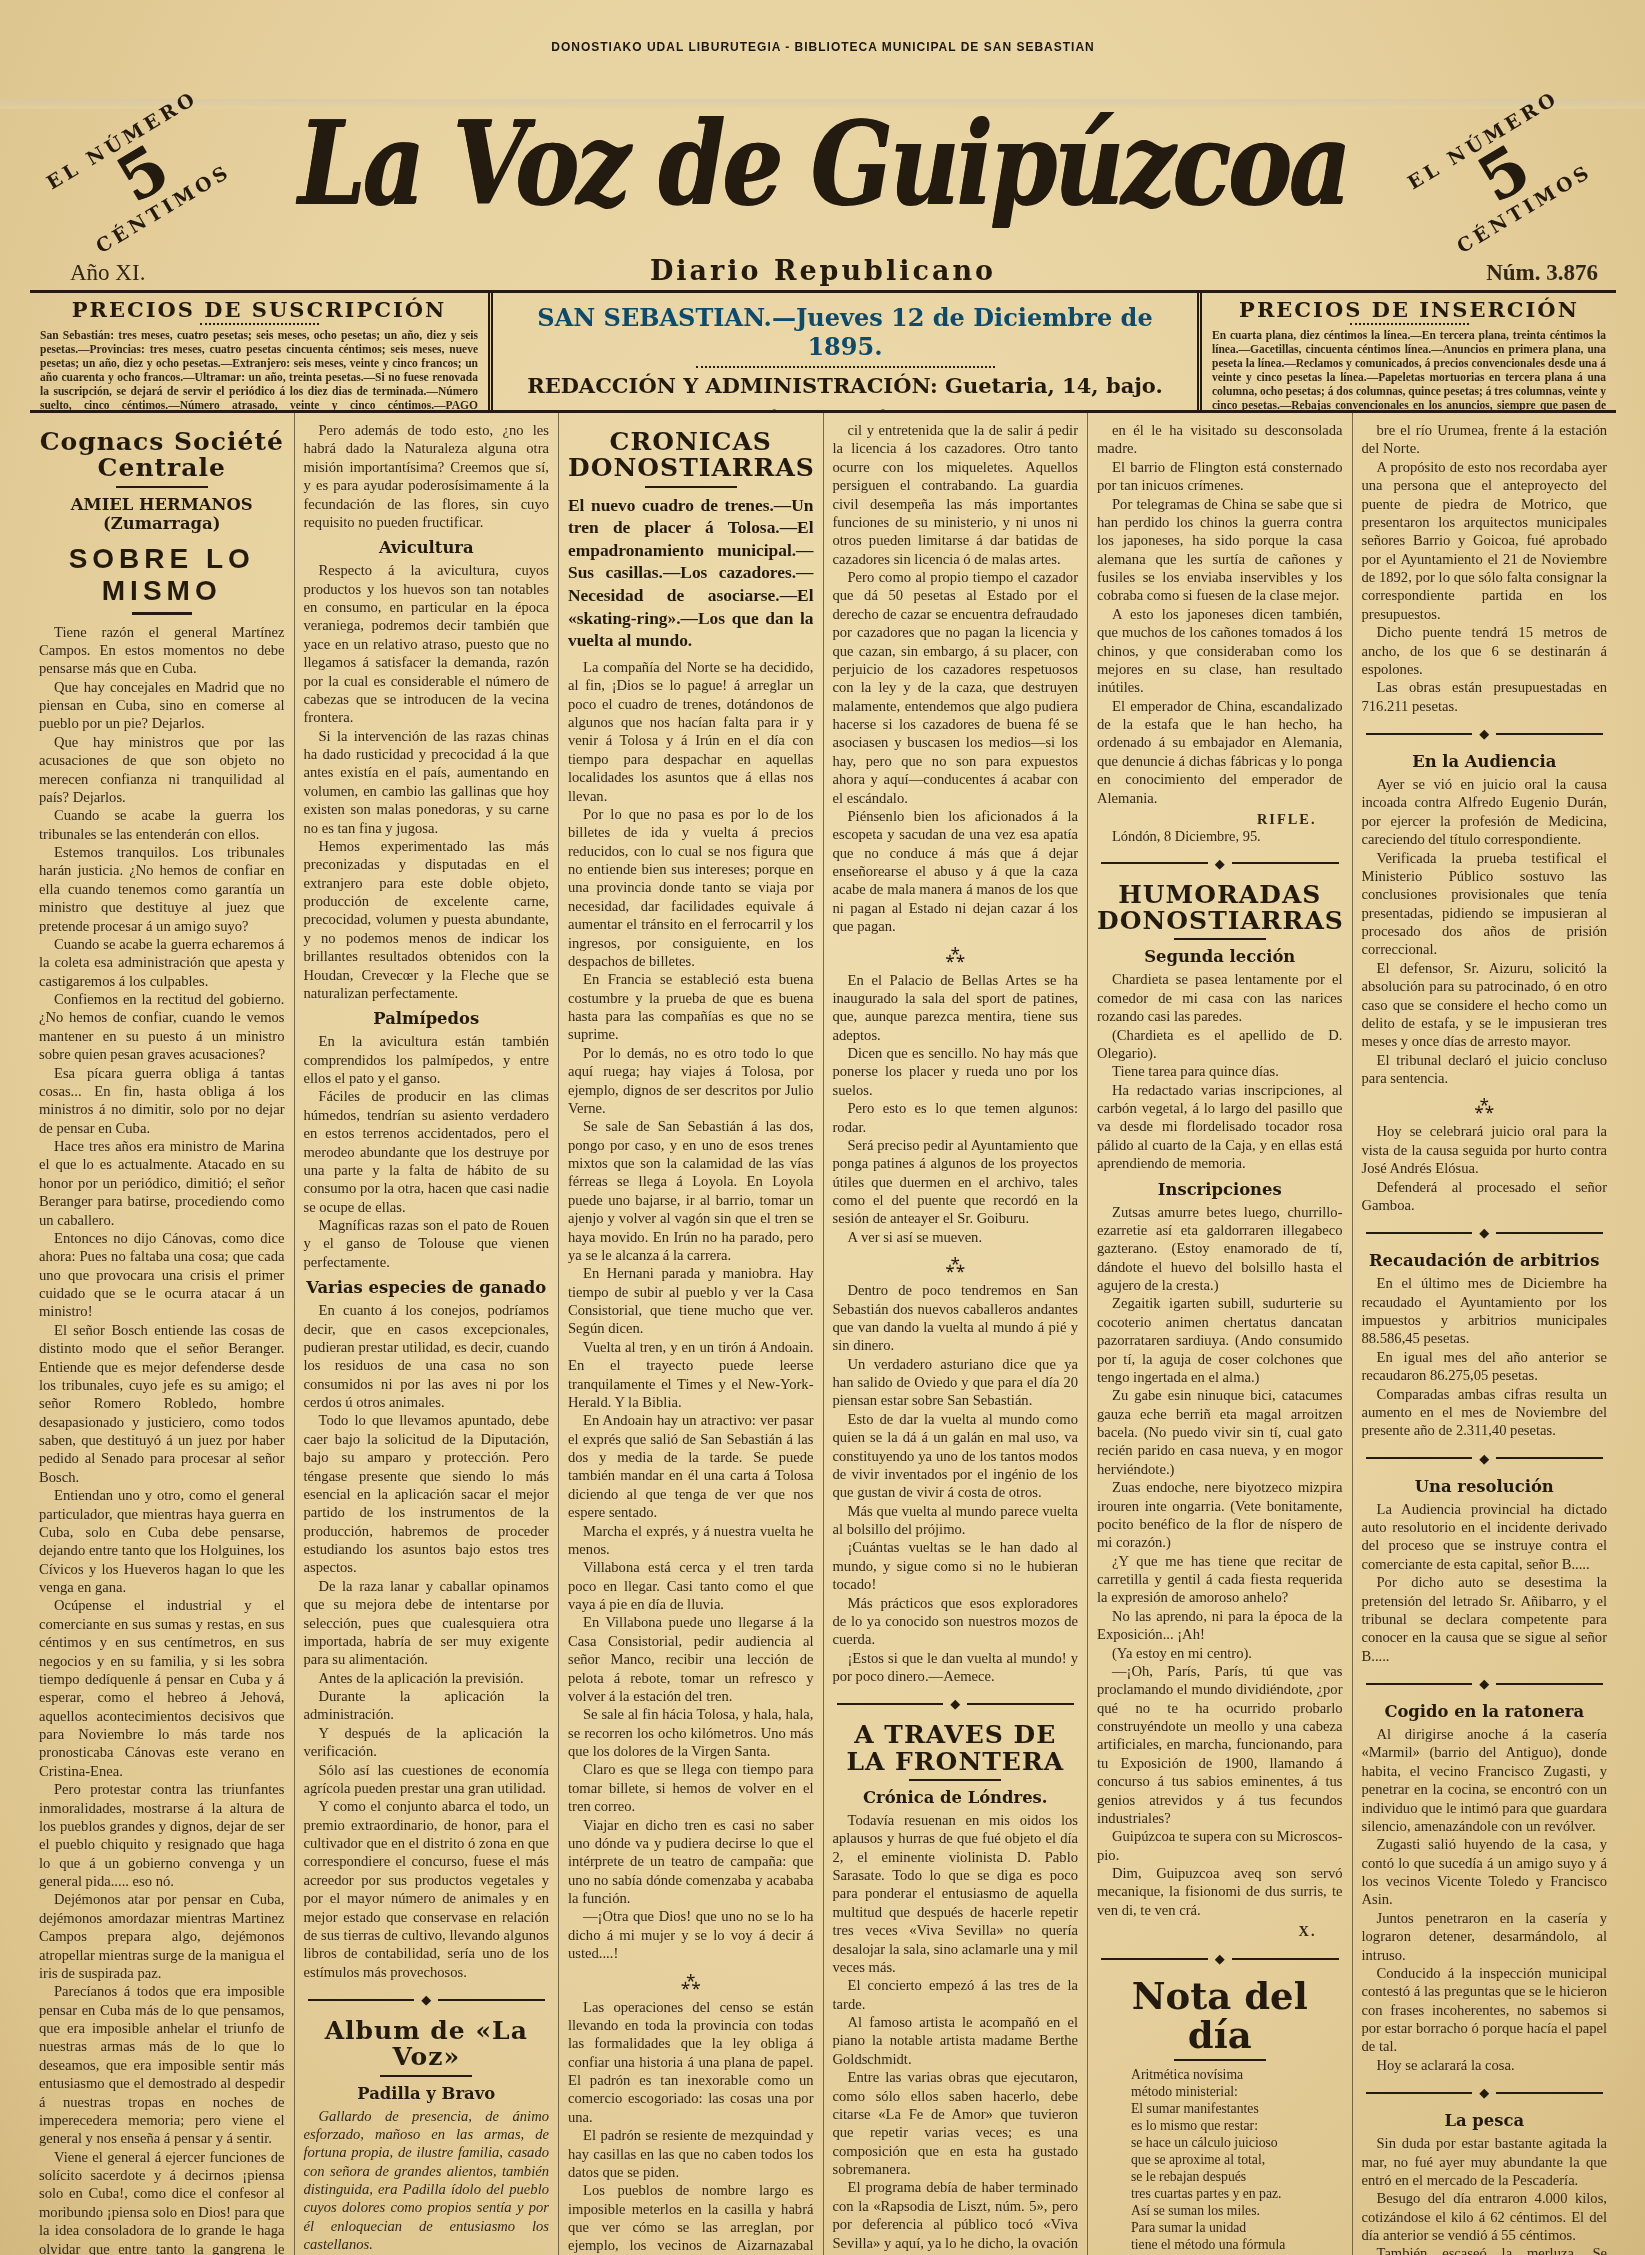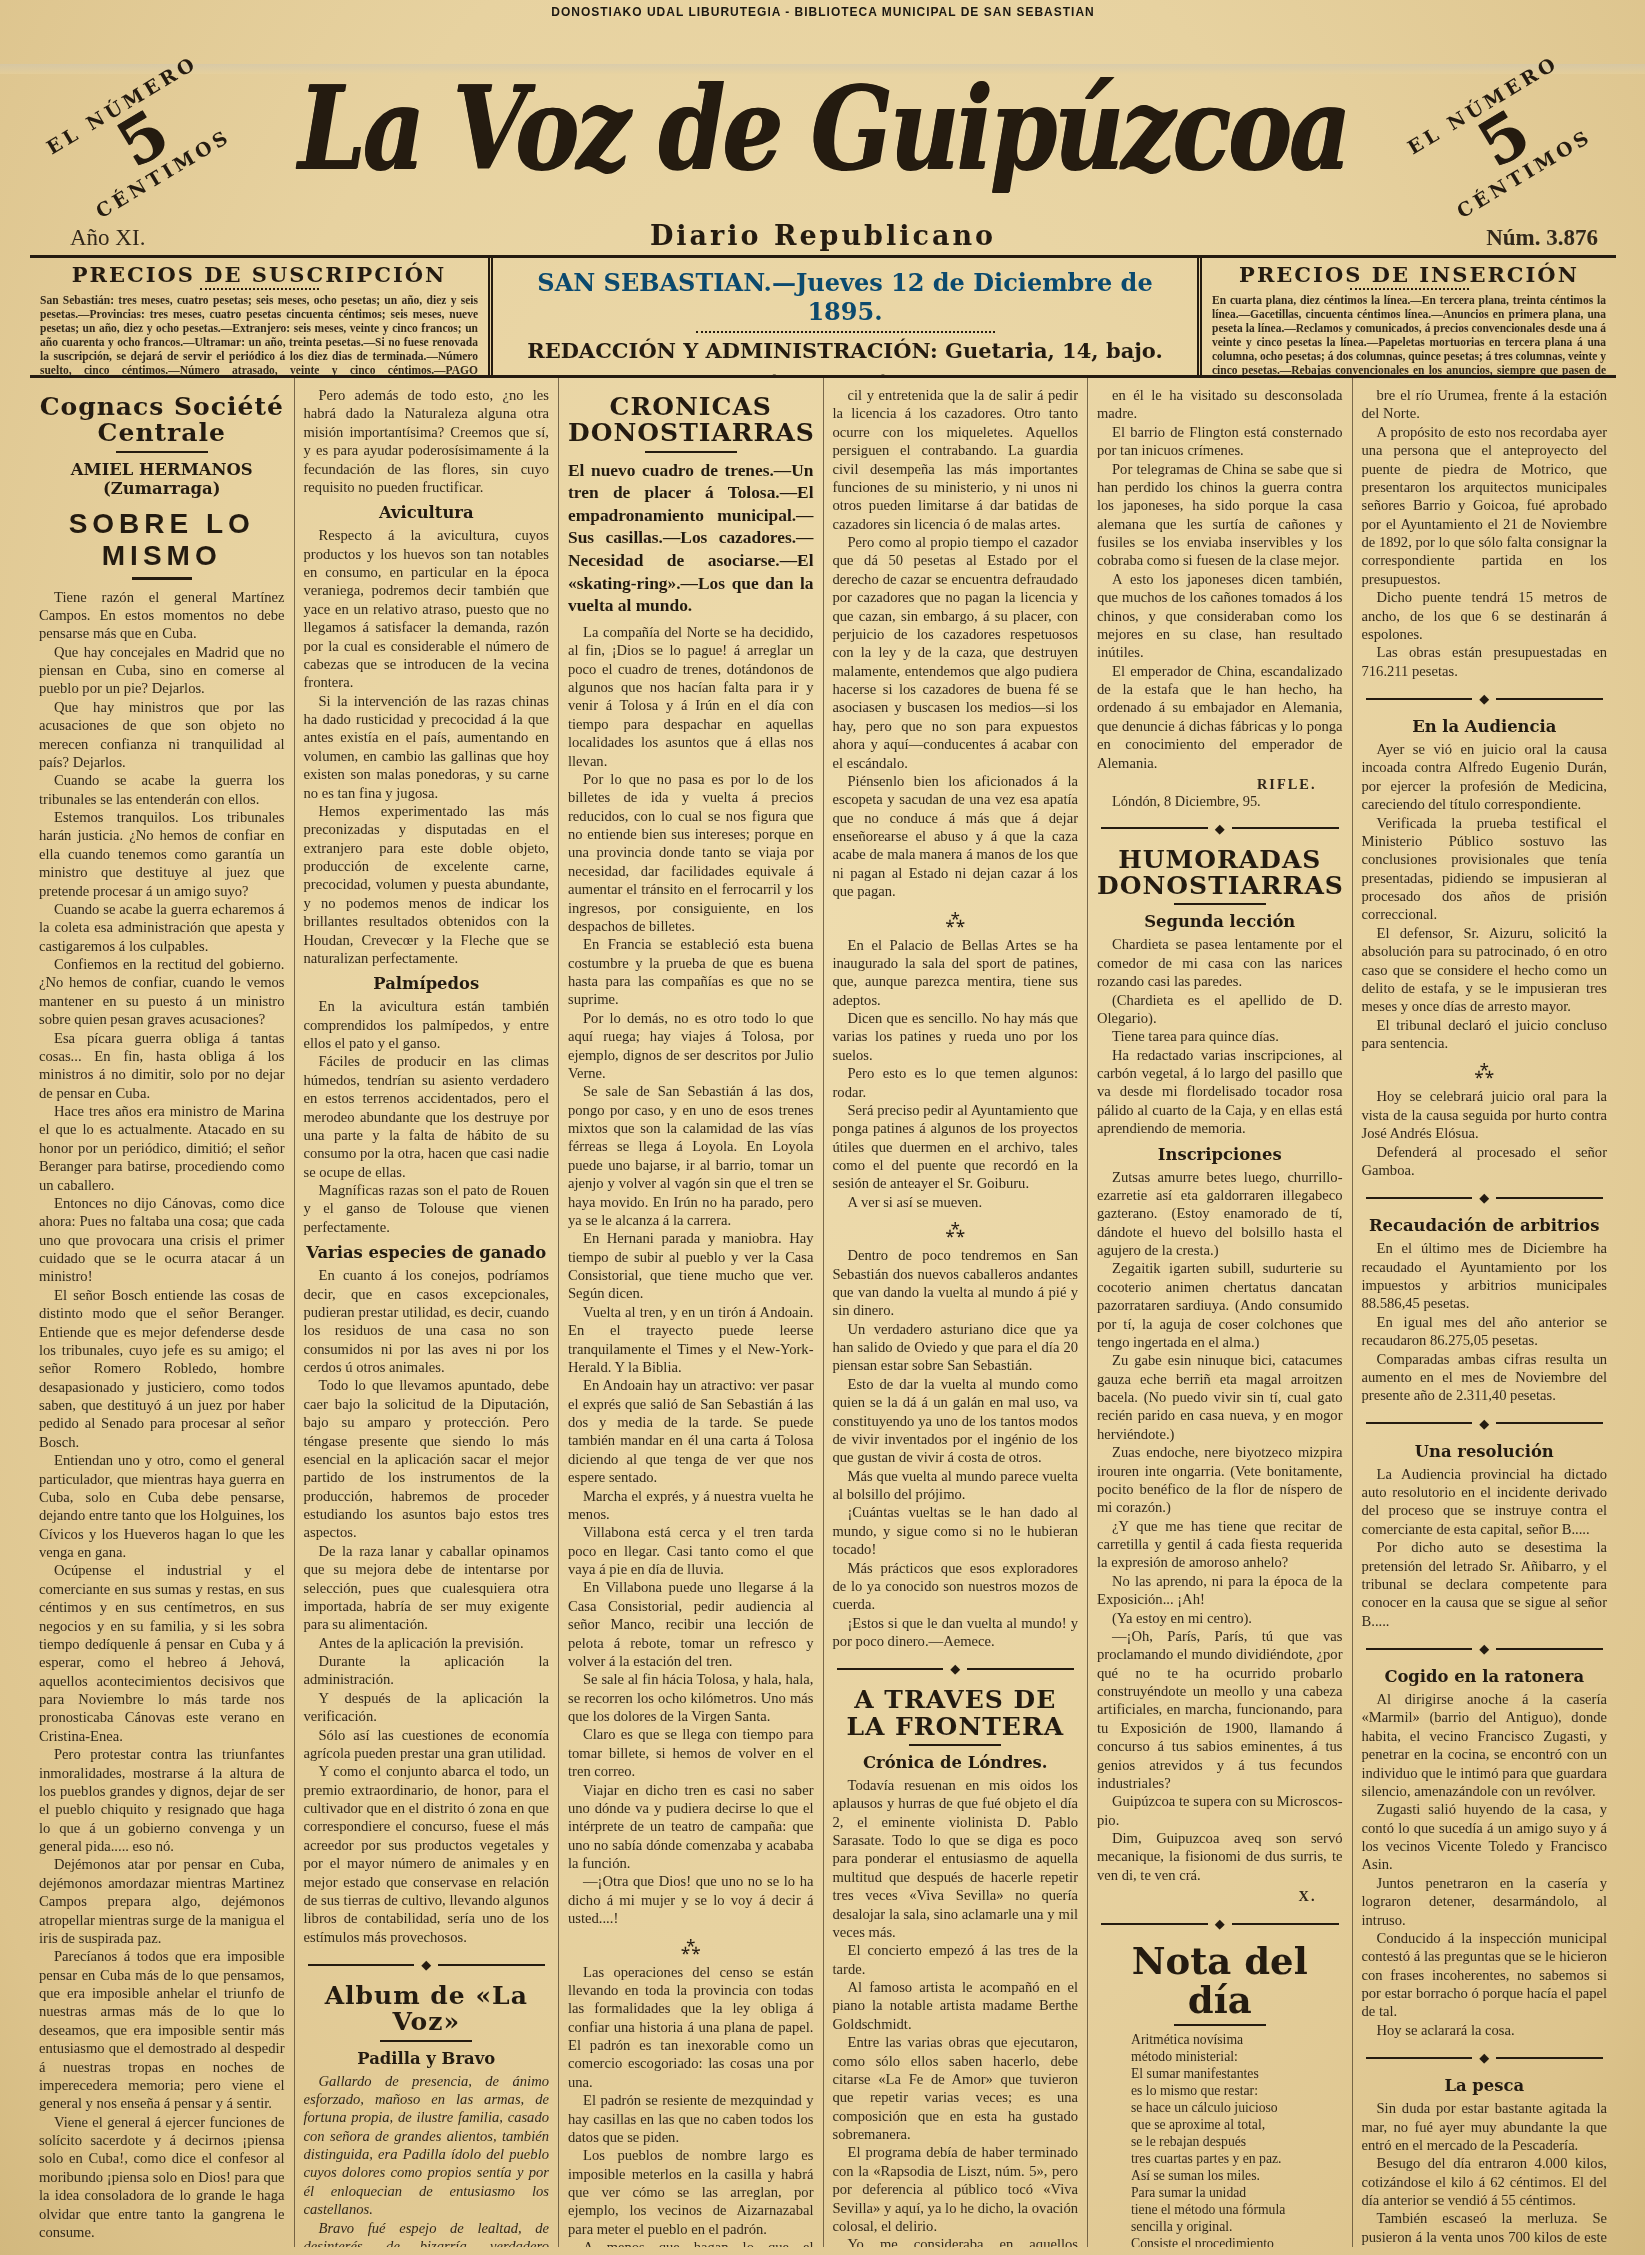--- a/index.html
+++ b/index.html
@@ -1,21 +1,21 @@
 <!DOCTYPE html>
 <html><head>
 <meta charset="utf-8">
 <style>
   html,body{margin:0;padding:0;}
   body{
     width:1646px;height:2256px;overflow:hidden;position:relative;
     background:radial-gradient(ellipse at 50% 40%, #eedcae 0%, #e7d2a0 55%, #ddc48d 88%, #d2b87e 100%);
     font-family:"Liberation Serif", serif;color:#32281a;
   }
-  .page{position:absolute;inset:0;}
+  .page{position:absolute;inset:0;margin-top:35px;}
   .scan-band{position:absolute;left:0;top:64px;width:100%;height:10px;background:linear-gradient(#cfc7b2,#e7d2a0);opacity:.55;}
   .stamp{position:absolute;top:5px;left:0;width:100%;text-align:center;
     font-family:"Liberation Sans", sans-serif;font-size:12px;letter-spacing:1px;color:#1c1812;font-weight:bold;}
   
   .masthead{position:absolute;top:70px;left:30px;right:30px;height:179px;}
   .mast-title{position:absolute;left:0;right:0;top:2px;text-align:center;
     font-family:"DejaVu Serif", serif;font-weight:bold;font-style:italic;
     font-size:96px;line-height:1;letter-spacing:-3px;color:#241b10;
     text-shadow:1px 0 0 #241b10, 0 1px 0 #241b10;transform:scaleY(1.18);transform-origin:top;}
   .badge{position:absolute;top:18px;width:189px;text-align:center;color:#241b10;transform:rotate(-31deg);}
@@ -185,21 +185,21 @@
         <p class="p-body">El padrón se resiente de mezquindad y hay casillas en las que no caben todos los datos que se piden.</p>
         <p class="p-body">Los pueblos de nombre largo es imposible meterlos en la casilla y habrá que ver cómo se las arreglan, por ejemplo, los vecinos de Aizarnazabal para meter el pueblo en el padrón.</p>
         <p class="p-body">A menos que hagan lo que el protagonista de Ji Casas, que para meter en la casilla el apellido de su tío tuvo que achicar la letra y quedaba un San Martín más que barbado: de calle.</p>
       </div>
       <div class="col">
         <p class="p-body">cil y entretenida que la de salir á pedir la licencia á los cazadores. Otro tanto ocurre con los miqueletes. Aquellos persiguen el contrabando. La guardia civil desempeña las más importantes funciones de su ministerio, y ni unos ni otros pueden limitarse á dar batidas de cazadores sin licencia ó de malas artes.</p>
         <p class="p-body">Pero como al propio tiempo el cazador que dá 50 pesetas al Estado por el derecho de cazar se encuentra defraudado por cazadores que no pagan la licencia y que cazan, sin embargo, á su placer, con perjuicio de los cazadores respetuosos con la ley y de la caza, que destruyen malamente, entendemos que algo pudiera hacerse si los cazadores de buena fé se asociasen y buscasen los medios—si los hay, pero que no son para expuestos ahora y aquí—conducentes á acabar con el escándalo.</p>
         <p class="p-body">Piénsenlo bien los aficionados á la escopeta y sacudan de una vez esa apatía que no conduce á más que á dejar enseñorearse el abuso y á que la caza acabe de mala manera á manos de los que ni pagan al Estado ni dejan cazar á los que pagan.</p>
         <div class="stars">⁂</div>
         <p class="p-body">En el Palacio de Bellas Artes se ha inaugurado la sala del sport de patines, que, aunque parezca mentira, tiene sus adeptos.</p>
-        <p class="p-body">Dicen que es sencillo. No hay más que varias los patines y rueda uno por los suelos.</p>
+        <p class="p-body">Dicen que es sencillo. No hay más que ponerse los placer y rueda uno por los suelos.</p>
         <p class="p-body">Pero esto es lo que temen algunos: rodar.</p>
         <p class="p-body">Será preciso pedir al Ayuntamiento que ponga patines á algunos de los proyectos útiles que duermen en el archivo, tales como el del puente que recordó en la sesión de anteayer el Sr. Goiburu.</p>
         <p class="p-body">A ver si así se mueven.</p>
         <div class="stars">⁂</div>
         <p class="p-body">Dentro de poco tendremos en San Sebastián dos nuevos caballeros andantes que van dando la vuelta al mundo á pié y sin dinero.</p>
         <p class="p-body">Un verdadero asturiano dice que ya han salido de Oviedo y que para el día 20 piensan estar sobre San Sebastián.</p>
         <p class="p-body">Esto de dar la vuelta al mundo como quien se la dá á un galán en mal uso, va constituyendo ya uno de los tantos modos de vivir inventados por el ingénio de los que gustan de vivir á costa de otros.</p>
         <p class="p-body">Más que vuelta al mundo parece vuelta al bolsillo del prójimo.</p>
         <p class="p-body">¡Cuántas vueltas se le han dado al mundo, y sigue como si no le hubieran tocado!</p>
         <p class="p-body">Más prácticos que esos exploradores de lo ya conocido son nuestros mozos de cuerda.</p>

